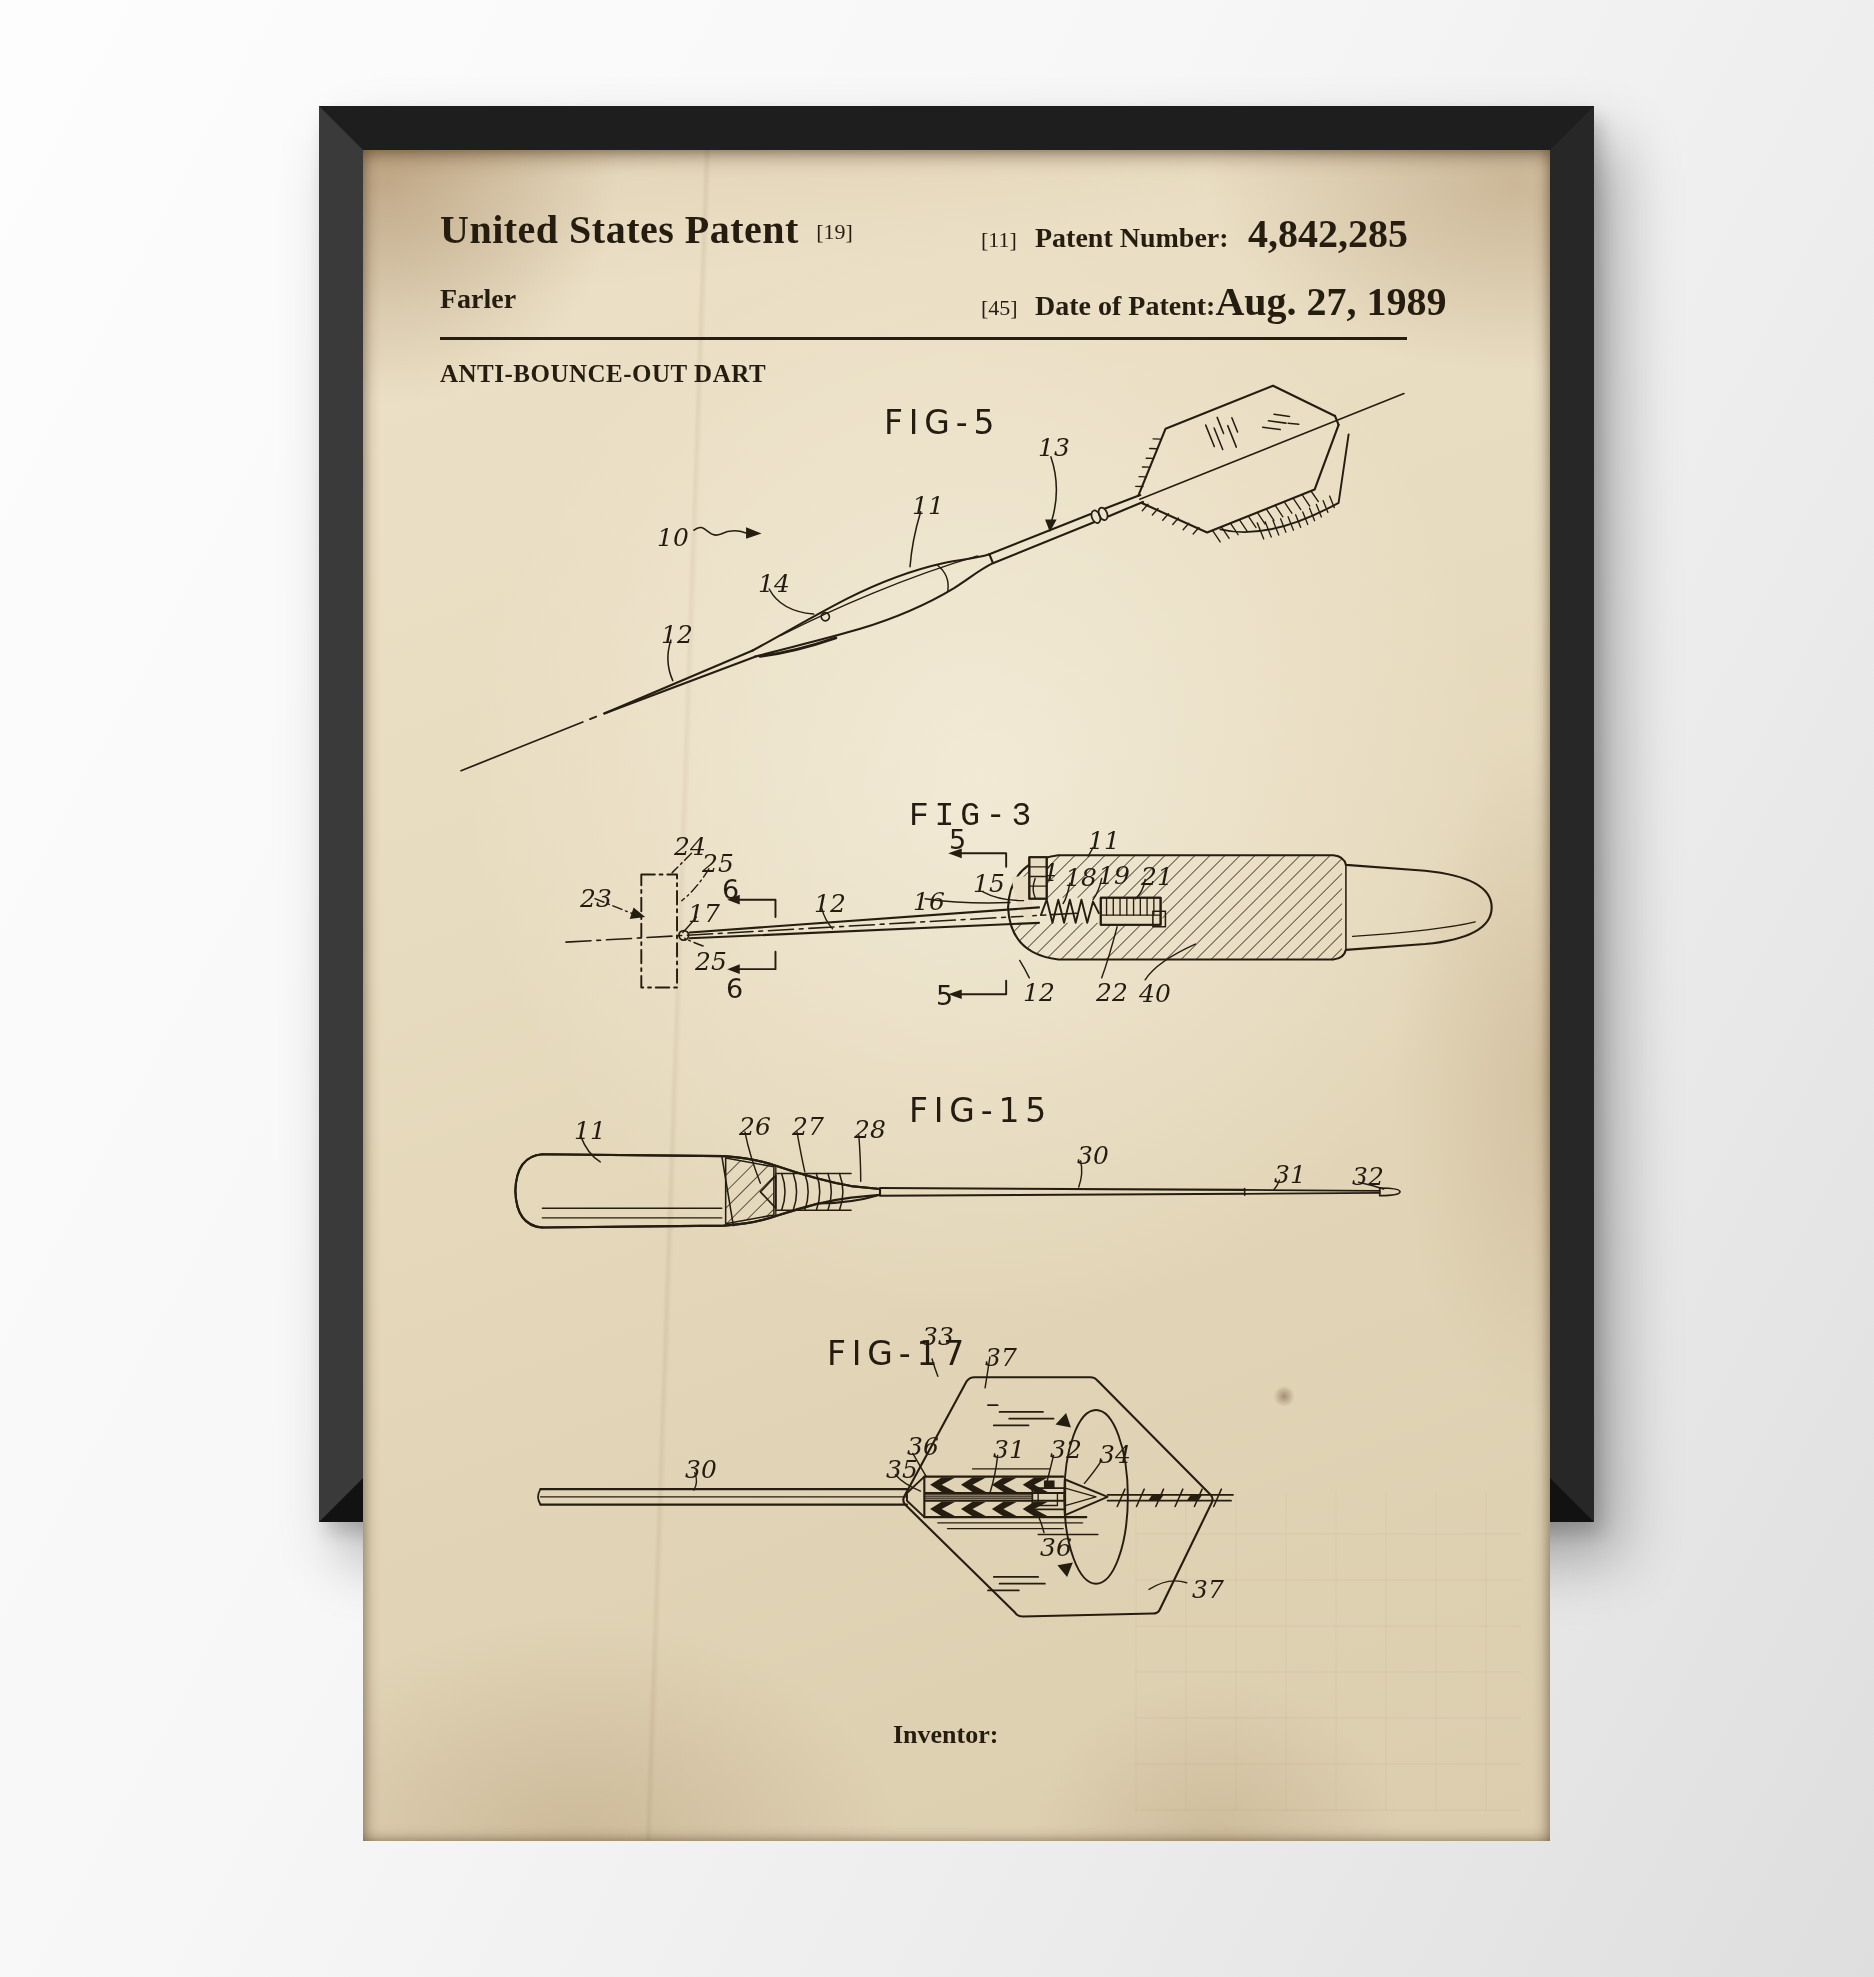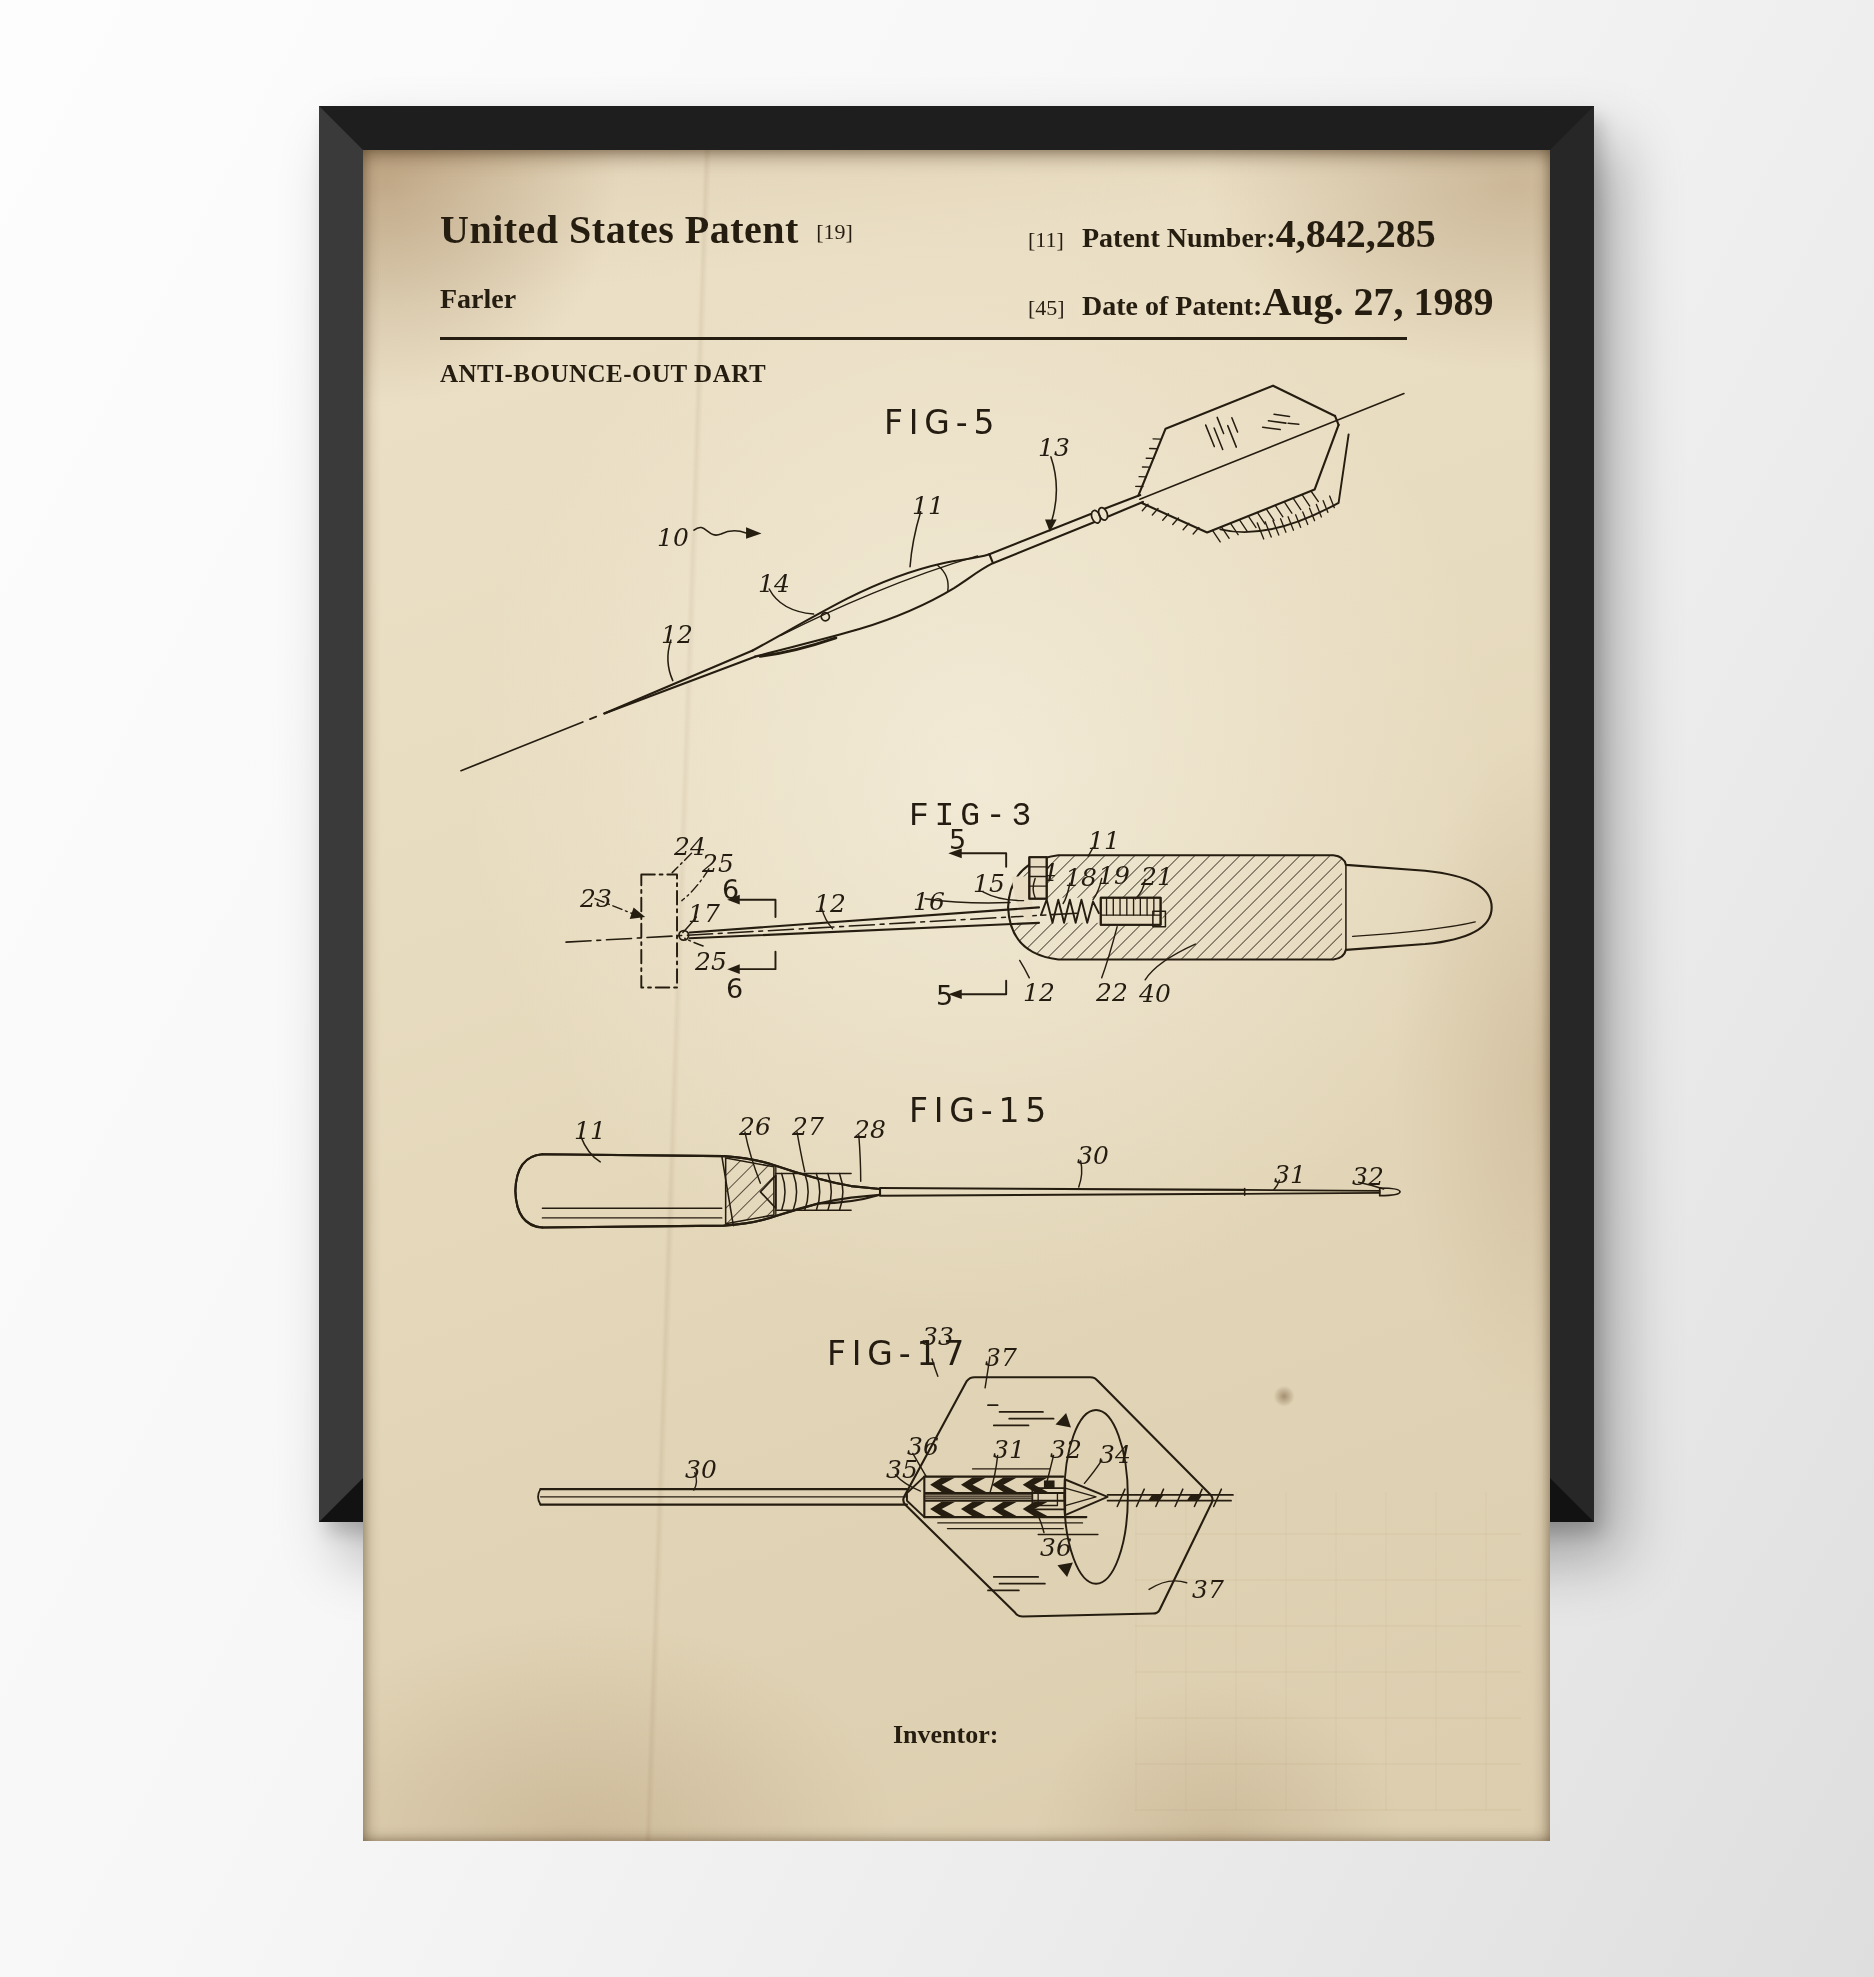--- a/index.html
+++ b/index.html
@@ -45,21 +45,21 @@
       repeating-linear-gradient(90deg, rgba(150,120,75,0.09) 0 1.9px, rgba(0,0,0,0) 1.9px 50px);
     opacity:.45;
   }
   .ink{color:#261d11;}
   .us-title{position:absolute;left:77px;top:56px;font-size:40px;font-weight:bold;letter-spacing:0.5px;white-space:nowrap;}
   .tag{font-size:22px;font-weight:normal;letter-spacing:0;}
   .us-title .tag{margin-left:17.4px;position:relative;top:-3.9px;}
   .surname{position:absolute;left:77px;top:133px;font-size:28px;font-weight:bold;}
   .hdr-right{position:absolute;left:618px;top:60px;width:427px;}
   .hdr-row{display:flex;align-items:baseline;margin-bottom:21px;}
-  .hdr-row .tag{width:54px;flex:none;margin-left:47px;}
+  .hdr-row .tag{width:54px;flex:none;}
   .hdr-row .lbl{font-size:28px;font-weight:bold;white-space:nowrap;}
   .hdr-row .val{margin-left:auto;font-size:40px;font-weight:bold;white-space:nowrap;}
   .rule{position:absolute;left:77px;top:187px;width:967px;height:2.9px;background:#261d11;}
   .doc-title{position:absolute;left:77px;top:210px;font-size:25px;font-weight:bold;letter-spacing:0.5px;}
   .figcap{position:absolute;font-family:"DejaVu Sans",sans-serif;font-weight:400;font-size:33px;letter-spacing:5.8px;color:#241c11;white-space:nowrap;}
   .ref{position:absolute;font-family:"DejaVu Serif",serif;font-style:italic;font-size:25px;color:#241c11;white-space:nowrap;}
   .ref.upright{font-style:normal;font-family:"DejaVu Sans",sans-serif;font-size:27px;}
   .figsvg{position:absolute;overflow:visible;}
   .inventor{position:absolute;left:530px;top:1570px;display:flex;gap:18px;}
   .inventor .ilbl{font-size:26px;font-weight:600;}

